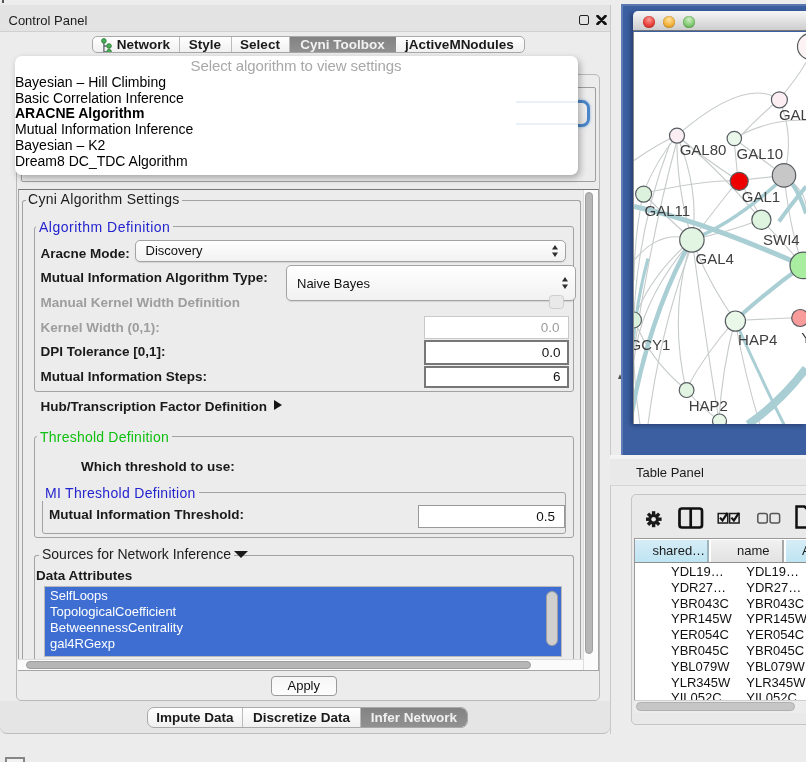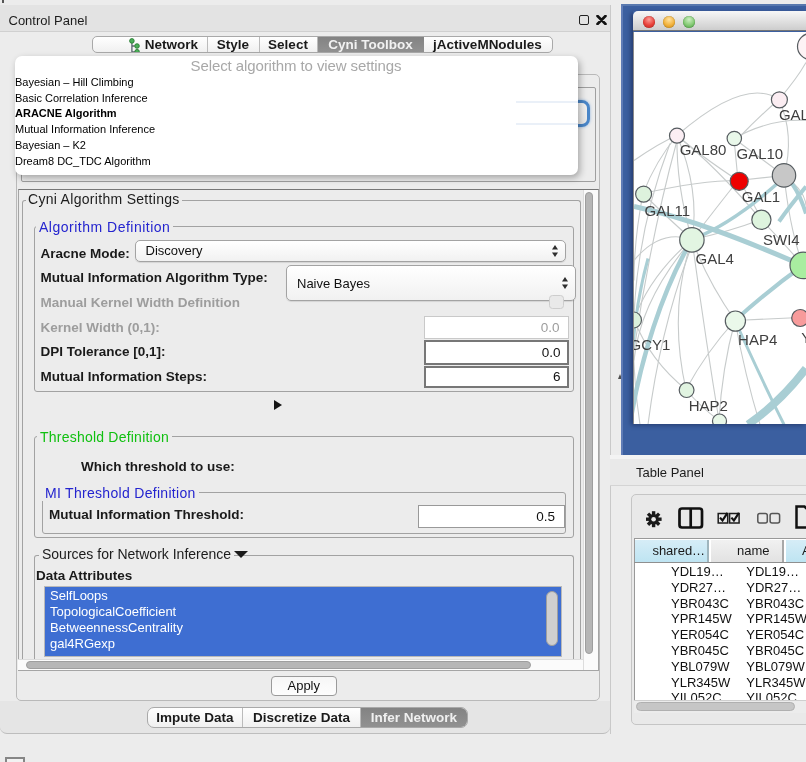--- a/index.html
+++ b/index.html
@@ -29,37 +29,37 @@
   <svg class="abs" style="left:595.5px;top:14.5px" width="11" height="10" viewBox="0 0 11 10">
     <path d="M1.5 1 L9.5 9 M9.5 1 L1.5 9" stroke="#111" stroke-width="2.6" stroke-linecap="round"></path>
   </svg>
 
   <div class="abs" style="left:16px;top:74px;width:584px;height:627px;background:#ececec;border:1px solid #b9b9b9;border-radius:5px;"></div>
 
   <div class="abs" style="left:21px;top:87px;width:574.5px;height:94.5px;border:1px solid #9f9f9f;border-radius:2px;"></div>
 
   <div class="abs" style="left:520px;top:99.5px;width:69.5px;height:27.5px;border:3px solid #4a86c8;border-radius:8px;background:linear-gradient(#f2f2f2,#e8e8e8);box-shadow:0 0 3px #8fb4de;"></div>
 
-  <div class="abs seg" style="left:91.5px;top:36px;height:17px;background:linear-gradient(#ffffff,#f0f0f0);border:1px solid #a9a9a9;border-radius:5px;overflow:hidden;font-size:13.5px;font-weight:bold;color:#1a1a1a;padding-left:28px;">
+  <div class="abs seg" style="left:91.5px;top:36px;height:17px;background:linear-gradient(#ffffff,#f0f0f0);border:1px solid #a9a9a9;border-radius:5px;overflow:hidden;font-size:13.5px;font-weight:bold;color:#1a1a1a;">
     <div class="seg" style="width:87px;height:17px;border-right:1px solid #bbb;">
       <svg width="11" height="16" viewBox="0 0 11 16" style="margin-right:5px;margin-top:2px;">
         <path d="M2.9 5 L2.9 14 L6 14 M2.9 8 L5.6 8" stroke="#5c6470" stroke-width="1.3" fill="none"></path>
         <circle cx="2.9" cy="2.9" r="2.3" fill="#4caf5a" stroke="#267d31" stroke-width="0.9"></circle>
         <circle cx="8" cy="8" r="2.3" fill="#4caf5a" stroke="#267d31" stroke-width="0.9"></circle>
         <circle cx="8.1" cy="13.6" r="2.2" fill="#4caf5a" stroke="#267d31" stroke-width="0.9"></circle>
       </svg>Network</div>
     <div class="seg" style="width:52px;height:17px;border-right:1px solid #bbb;">Style</div>
     <div class="seg" style="width:58px;height:17px;border-right:1px solid #bbb;">Select</div>
     <div class="seg" style="width:106px;height:17px;background:linear-gradient(#828282,#929292);color:#f2f2f2;">Cyni Toolbox</div>
     <div class="seg" style="width:128px;height:17px;">jActiveMNodules</div>
   </div>
 
   <div class="abs" style="left:14.5px;top:56px;width:563.5px;height:119px;background:#fff;border-radius:7px;box-shadow:2px 3px 7px rgba(0,0,0,0.3);"></div>
   <div class="abs" style="left:14.5px;top:56.5px;width:563px;text-align:center;font-size:15px;letter-spacing:-0.1px;color:#a8a8a8;line-height:17px;">Select algorithm to view settings</div>
-  <div class="abs" style="left:15px;top:74.7px;font-size:11px;color:#000;line-height:15.85px;white-space:nowrap;">
+  <div class="abs" style="left:15px;top:74.7px;font-size:14px;color:#000;line-height:15.85px;white-space:nowrap;">
     Bayesian – Hill Climbing<br>
     Basic Correlation Inference<br>
     <b>ARACNE Algorithm</b><br>
     Mutual Information Inference<br>
     Bayesian – K2<br>
     Dream8 DC_TDC Algorithm
   </div>
 
   <div class="abs" style="left:516px;top:101px;width:62px;height:2px;background:rgba(90,140,200,0.13);"></div>
   <div class="abs" style="left:516px;top:122.5px;width:62px;height:2px;background:rgba(90,140,200,0.13);"></div>
@@ -95,20 +95,21 @@
 
   <div class="lbl dis" style="left:40.5px;top:320.5px;">Kernel Width (0,1):</div>
   <div class="fld" style="left:424px;top:315.5px;width:144.5px;height:23px;border:1px solid #c9c9c9;color:#9d9d9d;padding-right:8px;">0.0</div>
 
   <div class="lbl" style="left:40.5px;top:344.5px;">DPI Tolerance [0,1]:</div>
   <div class="fld" style="left:423.5px;top:340px;width:145px;height:25px;border:2px solid #777;padding-right:6px;">0.0</div>
 
   <div class="lbl" style="left:40.5px;top:369.5px;">Mutual Information Steps:</div>
   <div class="fld" style="left:423.5px;top:365.5px;width:145px;height:22.5px;border:2px solid #777;padding-right:6px;">6</div>
 
+  <div class="lbl" style="left:40.5px;top:399.5px;">Hub/Transcription Factor Definition</div>
   <div class="abs" style="left:273.5px;top:400px;width:0;height:0;border-left:8.5px solid #151515;border-top:5.3px solid transparent;border-bottom:5.3px solid transparent;"></div>
 
   <div class="grp" style="left:34px;top:436px;width:539.5px;height:102px;"></div>
   <div class="grptitle" style="left:37px;top:430px;color:#10c010;padding:0 3px;letter-spacing:0.22px;">Threshold Definition</div>
 
   <div class="lbl" style="left:81px;top:459.5px;">Which threshold to use:</div>
 
   <div class="grp" style="left:42px;top:491.5px;width:524px;height:42px;"></div>
   <div class="grptitle" style="left:42px;top:485.5px;color:#2424cf;padding:0 3px;letter-spacing:0.3px;">MI Threshold Definition</div>
 

